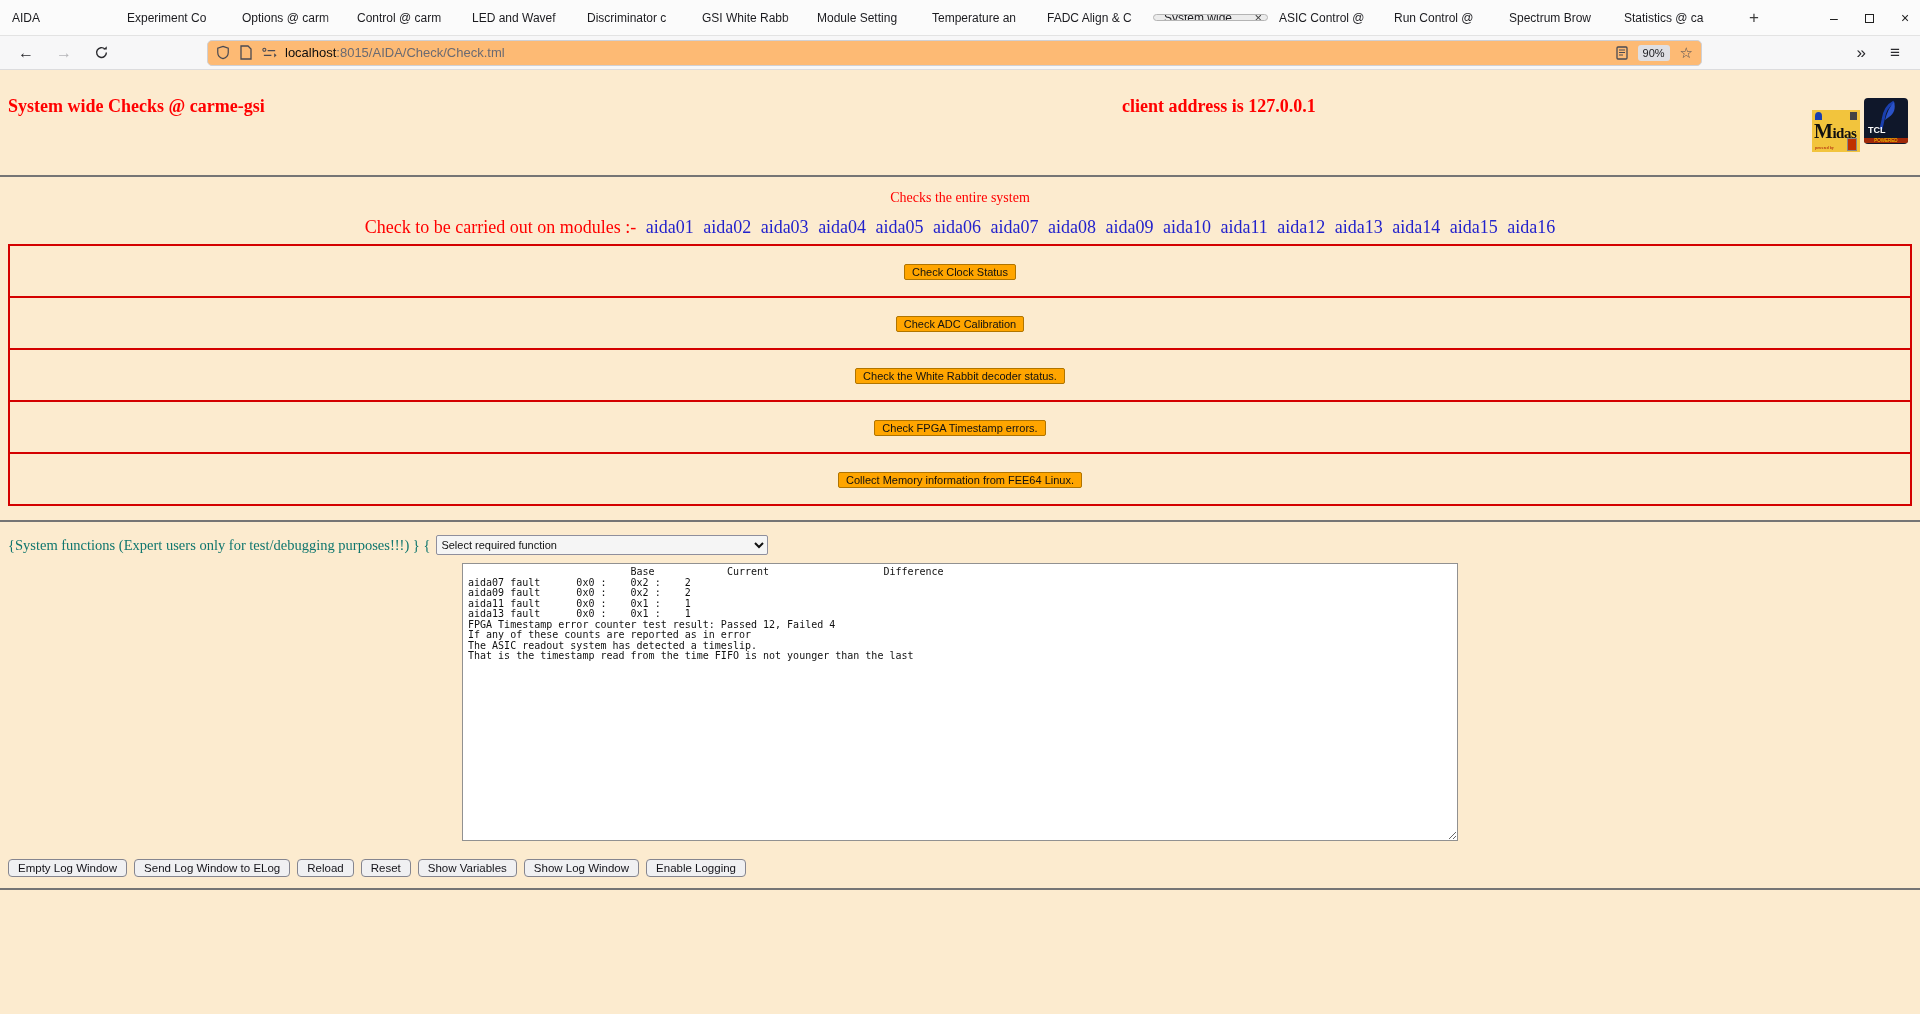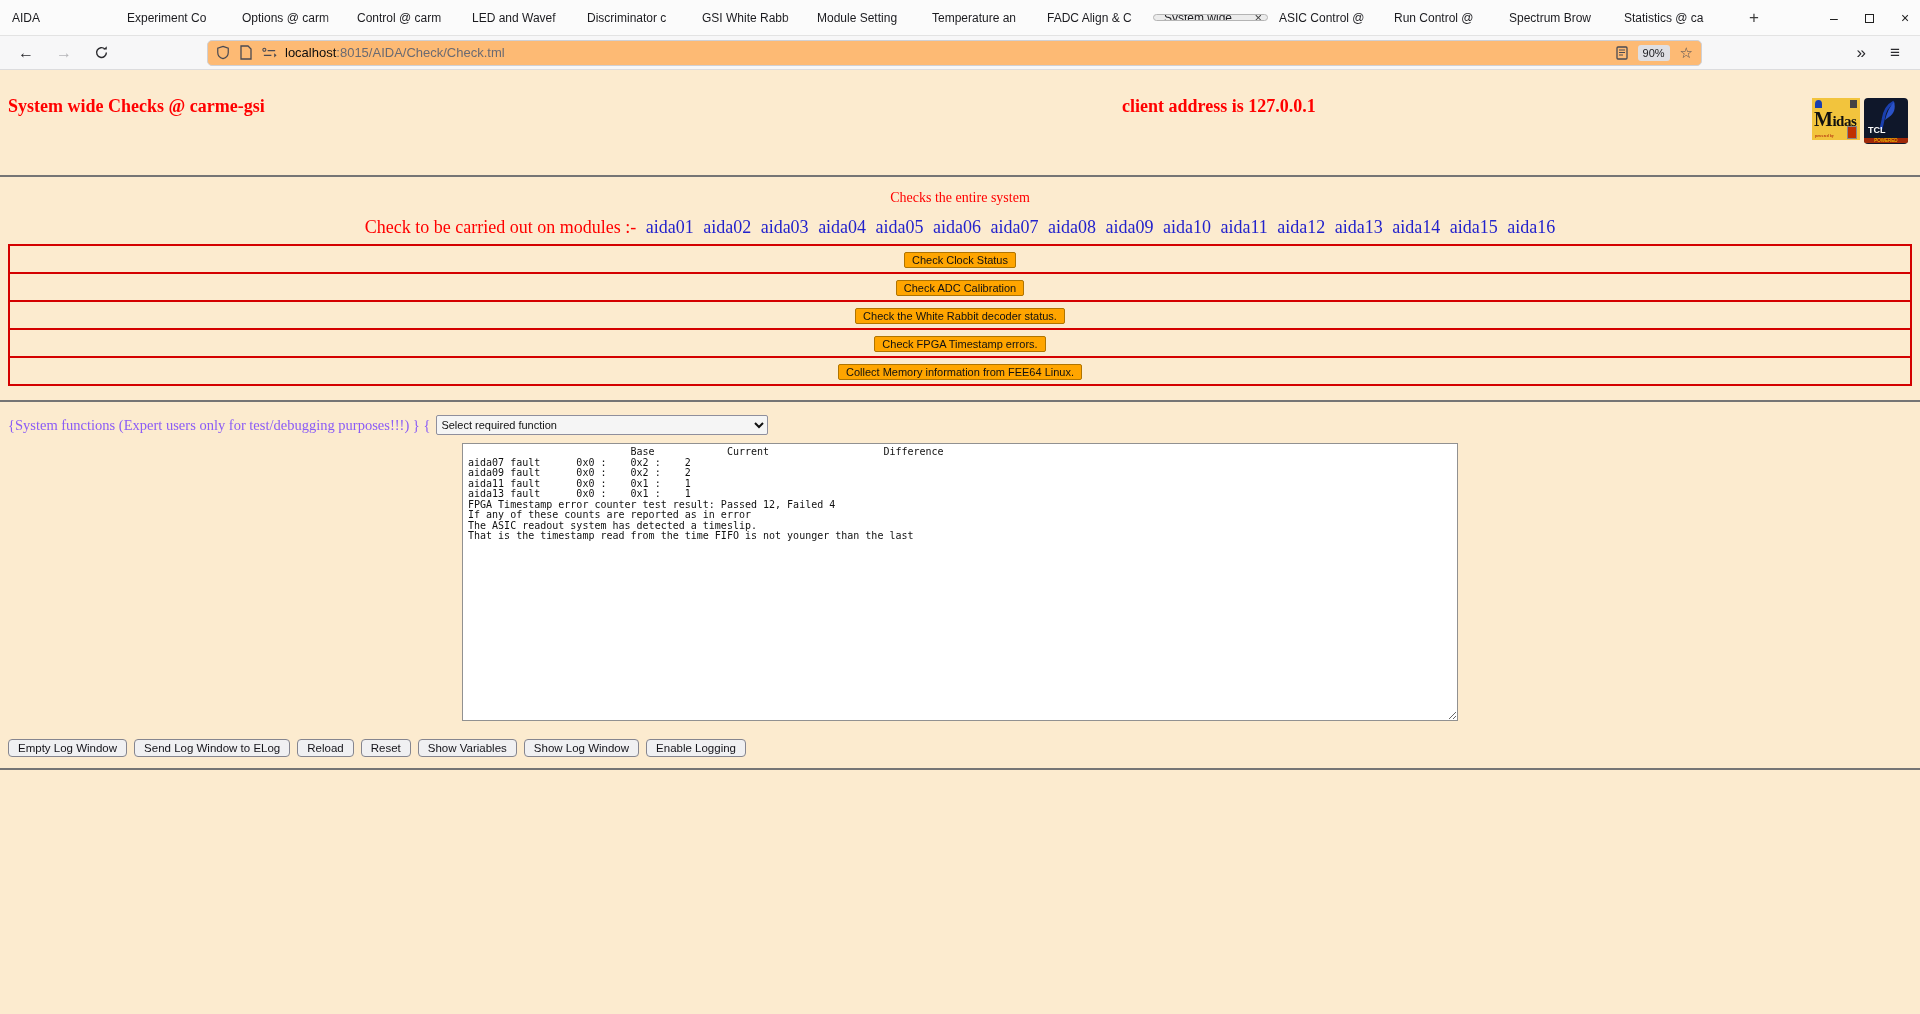--- a/index.html
+++ b/index.html
@@ -37,40 +37,40 @@
   .page-header { position:relative; padding:26px 8px 2px; height:105px; }
   .page-title { font-size:18px; font-weight:bold; color:#ff0000; }
   .client-address { position:absolute; left:1122px; top:26px; font-size:18px; font-weight:bold; color:#ff0000; }
   hr.rule { border:none; height:2px; background:#757575; }
 
   .subtitle { margin-top:13px; text-align:center; font-size:14px; color:#ff0000; }
   .modules-line { margin-top:11px; text-align:center; font-size:18px; color:#ff0000; }
   .modules-line a { color:#2222cc; text-decoration:none; margin-left:5px; }
 
   table.check-table { width:1904px; margin:6px 8px 0; border-collapse:collapse; }
-  table.check-table td { border:2px solid #d40000; height:16px; text-align:center; padding:4px; }
+  table.check-table td { border:2px solid #d40000; height:16px; text-align:center; padding:16px; }
   .check-btn { font-family:"Liberation Sans", sans-serif; font-size:11px; color:#111; background:#ffa500; border:1px solid #b07400; border-radius:2px; padding:1px 7px; cursor:pointer; }
 
   .hr2 { margin-top:14px; }
   .func-row { margin:13px 0 0 8px; display:flex; align-items:center; }
-  .func-label { font-size:14.5px; color:#8b5cf6; }
+  .func-label { font-size:14.5px; color:#0f766e; }
   .func-select { margin-left:6px; width:332px; height:20px; font-family:"Liberation Sans", sans-serif; font-size:11px; color:#111; background:#f5f5f5; border:1px solid #8f8f9d; border-radius:2px; }
 
   .log-wrap { text-align:center; margin-top:8px; }
   textarea.log { width:996px; height:278px; resize:both; border:1px solid #919191; background:#ffffff; font-family:"DejaVu Sans Mono", monospace; font-size:10px; line-height:10.5px; padding:3px 5px; white-space:pre; overflow:auto; color:#111; }
 
   .btn-row { margin:14px 0 0 8px; display:flex; gap:7px; }
   .ui-btn { font-family:"Liberation Sans", sans-serif; font-size:11.5px; color:#15141a; background:#f0f0f2; border:1px solid #85858f; border-radius:4px; padding:2px 9px; cursor:pointer; }
 
   .last-updated { margin-top:18px; text-align:right; padding-right:10px; font-size:15px; color:#ff0000; }
   .hr3 { margin-top:11px; }
 
   
   .logos { position:absolute; top:28px; right:12px; display:flex; align-items:flex-start; gap:4px; }
-  .midas-logo { width:48px; height:42px; background:#f2c43d; position:relative; font-family:"Liberation Serif", serif; overflow:hidden; }
+  .midas-logo { width:48px; height:42px; background:#f2c43d; position:relative; font-family:"Liberation Serif", serif; overflow:hidden;margin-top:12px; }
   .midas-crest { position:absolute; top:2px; width:7px; height:8px; background:#1a3fae; }
   .midas-crest.l { left:3px; border-radius:50% 50% 0 0; }
   .midas-crest.r { right:3px; background:#444; }
   .midas-word { position:absolute; top:10px; left:2px; color:#101010; font-weight:bold; font-size:15px; letter-spacing:-0.5px; }
   .midas-word .bigM { font-size:20px; }
   .midas-powered { position:absolute; bottom:2px; left:3px; font-size:4px; color:#a00000; }
   .midas-mini { position:absolute; bottom:1px; right:3px; width:10px; height:13px; background:#c03000; border:1px solid #888; }
   .tcl-logo { width:44px; height:46px; background:#0f172a; border-radius:4px; position:relative; overflow:hidden; }
   .tcl-feather { position:absolute; top:2px; left:8px; }
   .tcl-word { position:absolute; bottom:9px; left:4px; color:#ffffff; font-weight:bold; font-size:9px; font-family:"Liberation Sans", sans-serif; }

